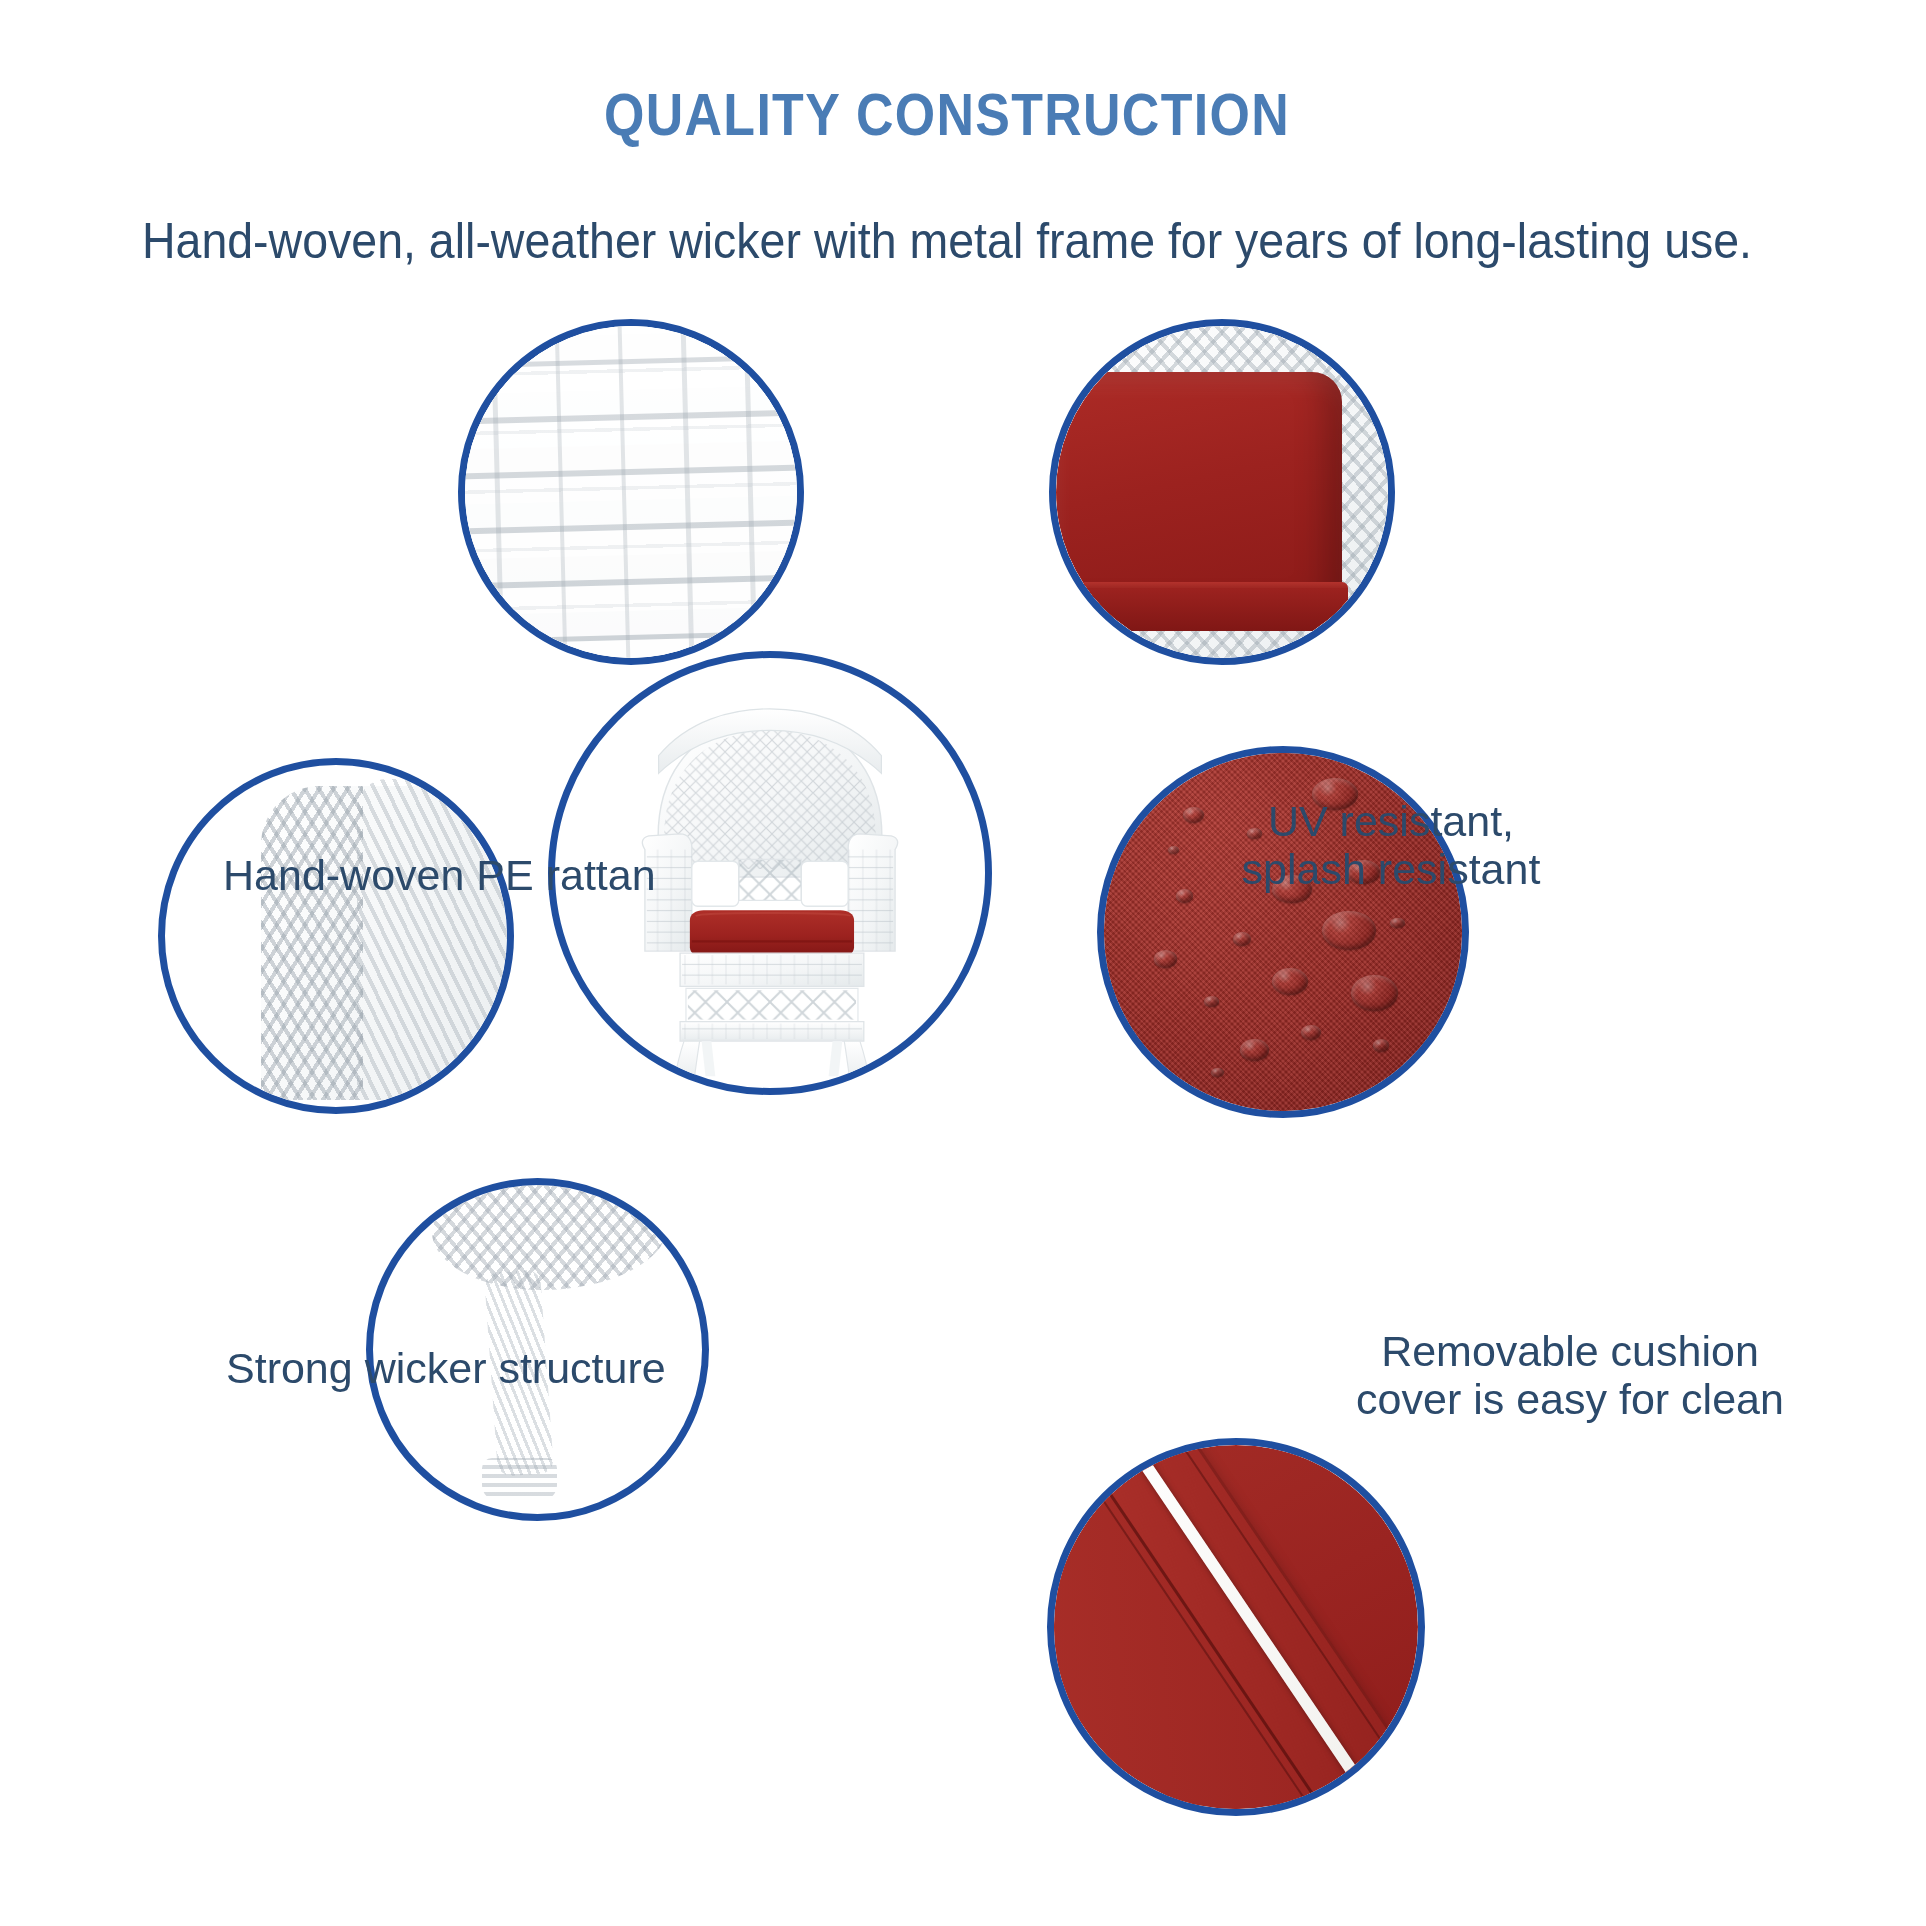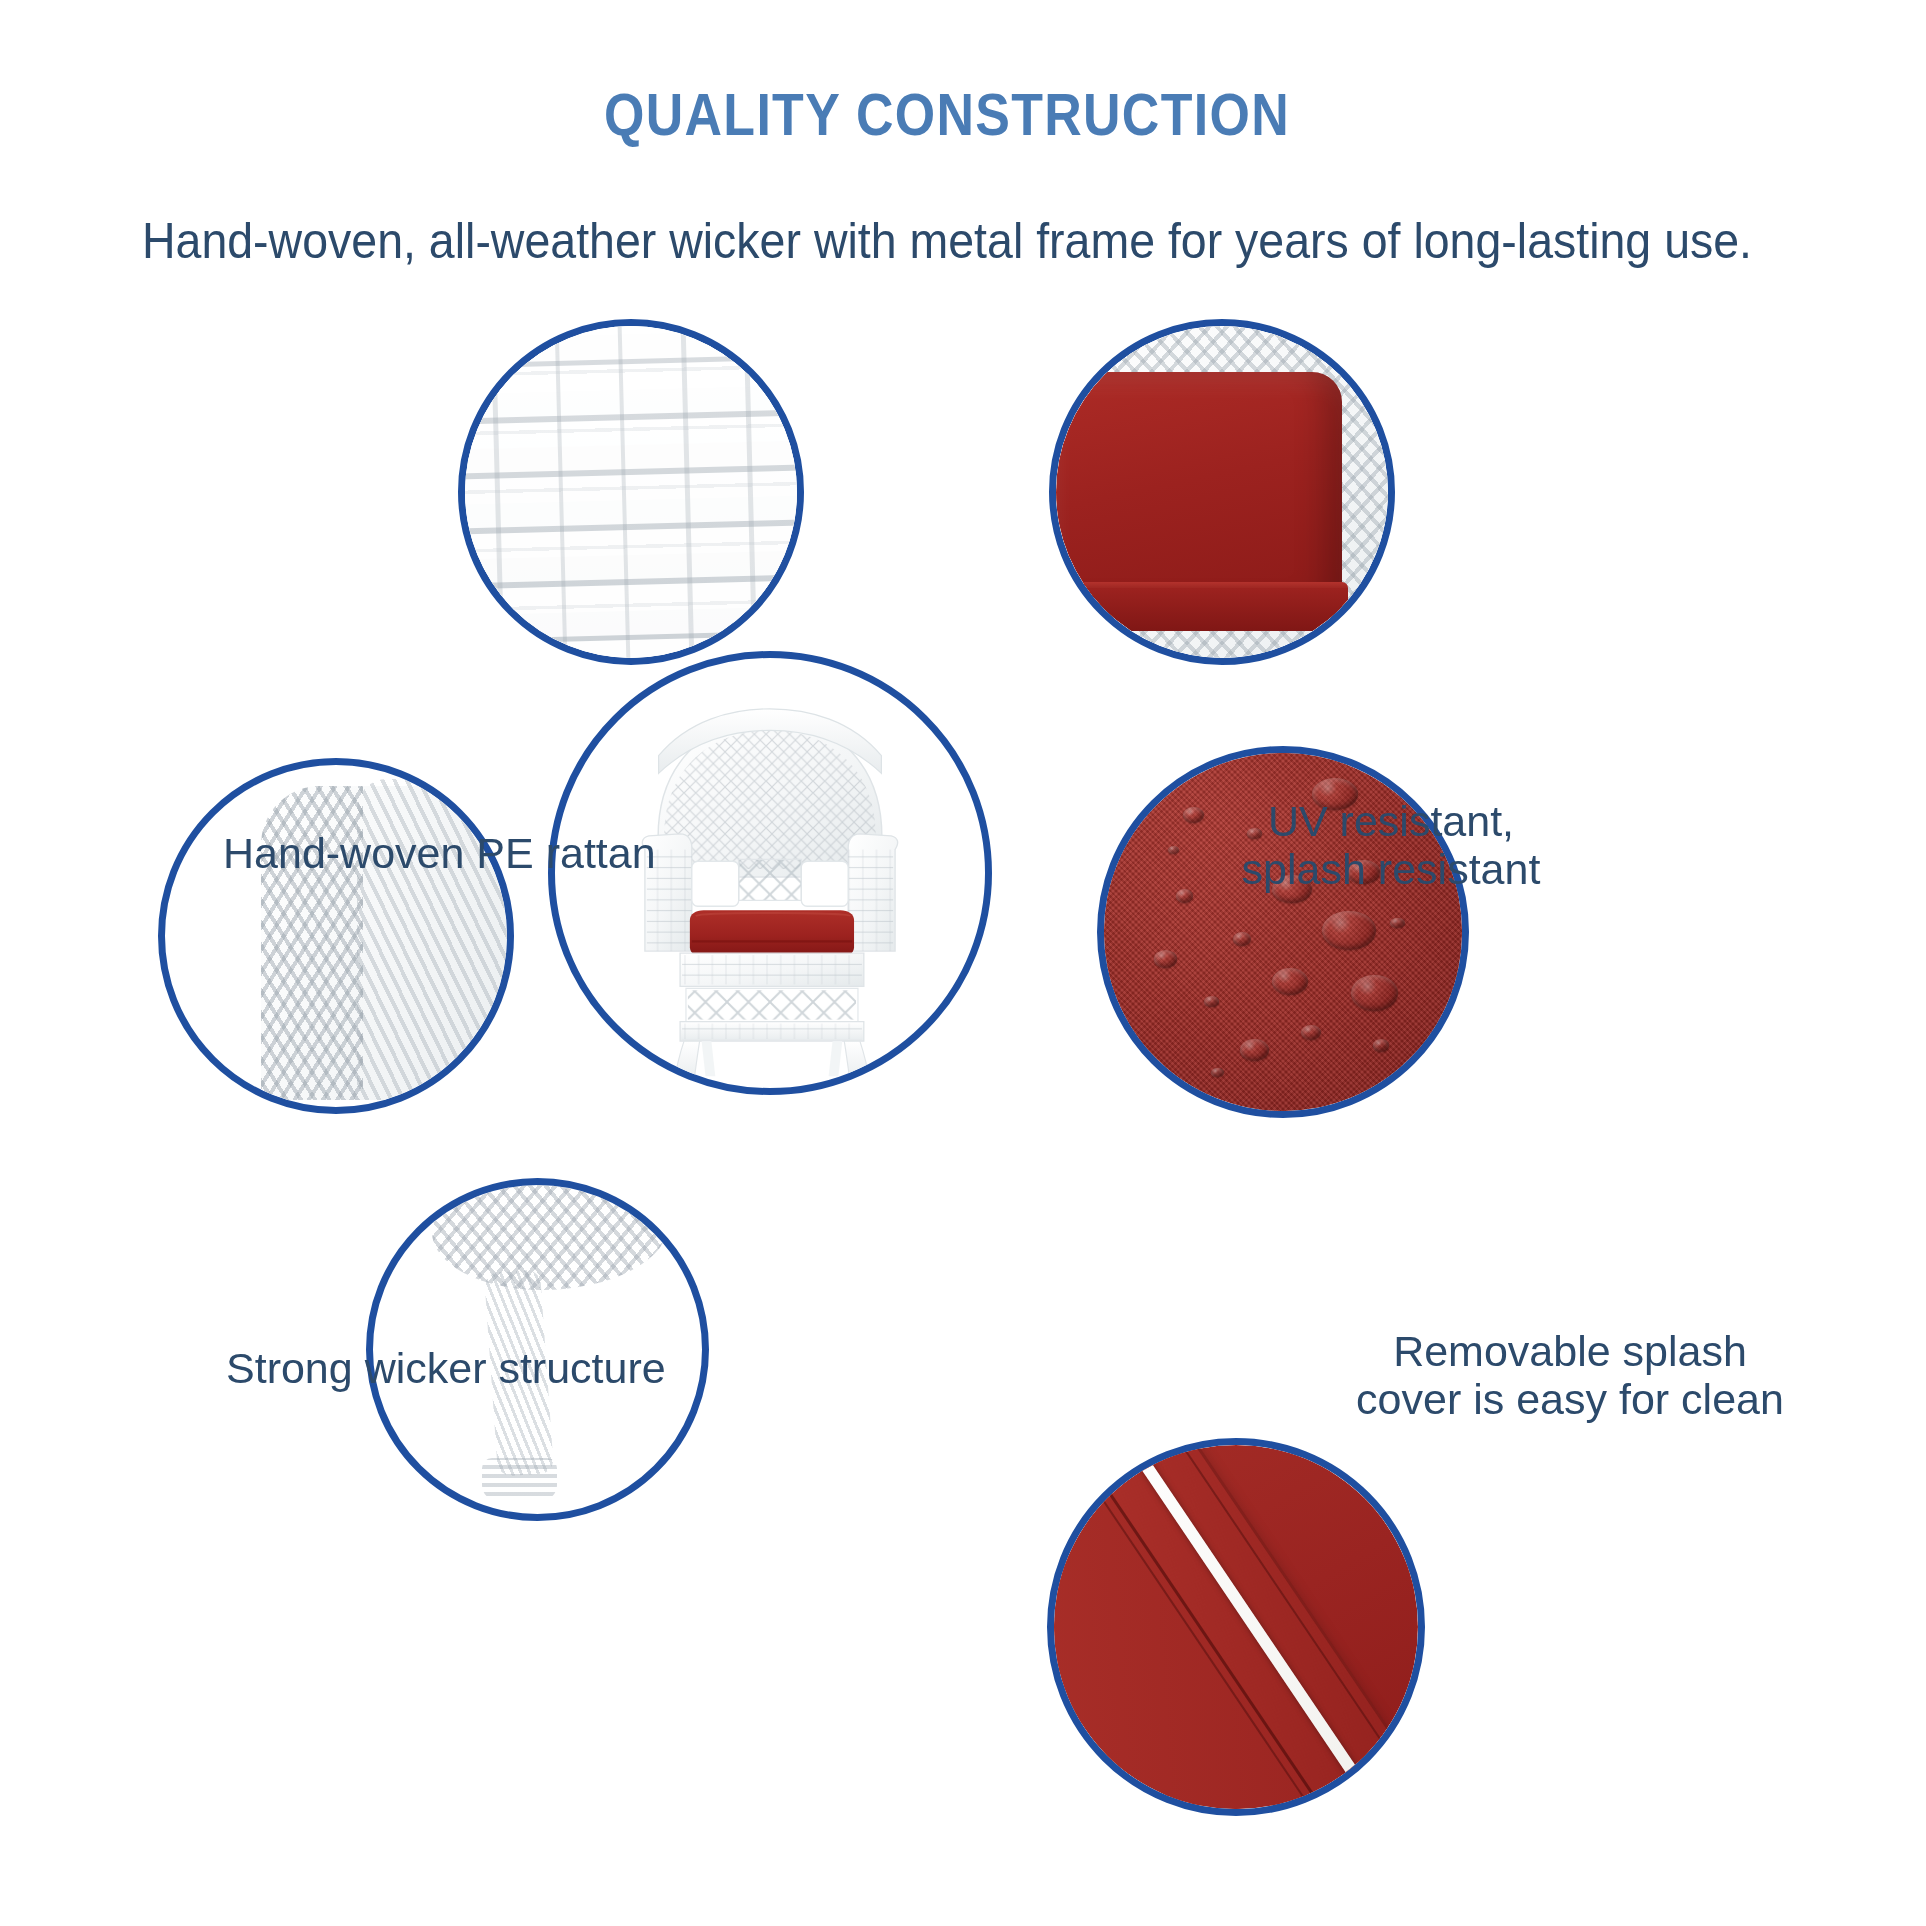--- a/index.html
+++ b/index.html
@@ -205,21 +205,21 @@
 
   
   .caption {
     position:absolute;
     color:#2c4a6b;
     font-size:43px;
     line-height:1.12;
     font-weight:400;
     white-space:pre-line;
   }
-  #cap1 { left:223px;  top:829px;  }
+  #cap1 { left:223px;  top:851px;  }
   #cap2 { left:1391px; top:797px;  text-align:center; transform:translateX(-50%); width:535px; }
   #cap3 { left:226px;  top:1344px; }
   #cap4 { left:1570px; top:1327px; text-align:center; transform:translateX(-50%); width:653px; }
 </style>
 </head>
 <body>
 
 <div id="header">
   <div id="title">QUALITY CONSTRUCTION</div>
   <div id="subtitle">Hand-woven, all-weather wicker with metal frame for years of long-lasting use.</div>
@@ -366,15 +366,15 @@
     <div class="zip-seam" style="left:40%"></div>
     <div class="zip-seam" style="left:72%"></div>
     <div class="zip-gap"></div>
   </div>
 </div>
 
 <div id="cap1" class="caption">Hand-woven PE rattan</div>
 <div id="cap2" class="caption">UV resistant,
 splash resistant</div>
 <div id="cap3" class="caption">Strong wicker structure</div>
-<div id="cap4" class="caption">Removable splash
+<div id="cap4" class="caption">Removable cushion
 cover is easy for clean</div>
 
 
 </body></html>

